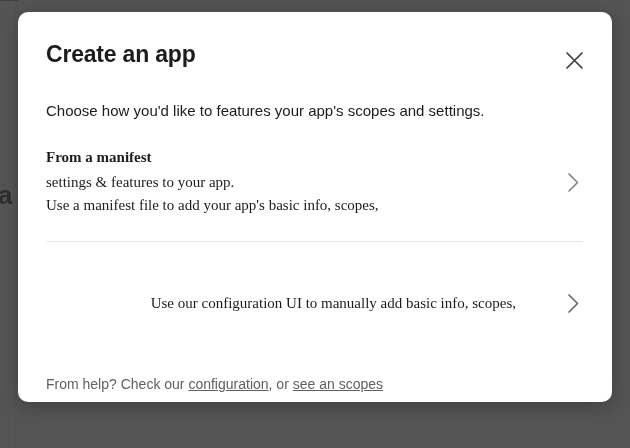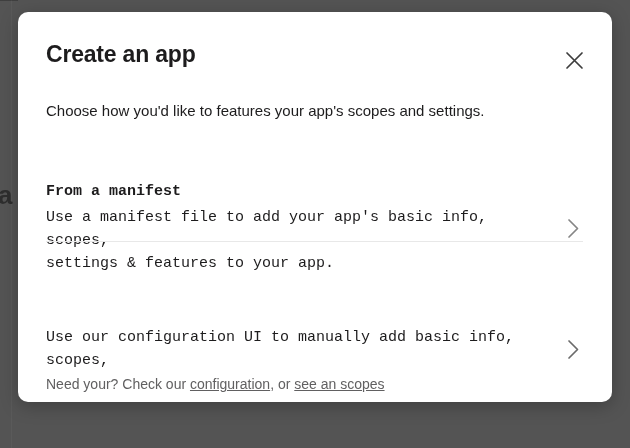--- a/index.html
+++ b/index.html
@@ -112,22 +112,21 @@
     width: 538px;
     box-sizing: border-box;
     cursor: pointer;
     display: flex;
     align-items: center;
     justify-content: space-between;
     background: transparent;
     border: 0;
     padding: 0;
     text-align: left;
-    font-family: Liberation Mono, monospace;
-    margin-top: 46px;
+    font-family: Liberation Serif, serif;
   }
   #option-manifest { top: 132px; height: 76px; }
   #option-scratch  { top: 253px; height: 76px; }
 
   .option-text { flex: 1 1 auto; }
 
   .option-heading {
     font-size: 15px;
     font-weight: 700;
     line-height: 20px;
@@ -200,40 +199,40 @@
         <path d="M2 2 L17 17 M17 2 L2 17" stroke="#3d3d3d" stroke-width="1.7" stroke-linecap="round"></path>
       </svg>
     </span>
   </button>
 
   <p id="dialog-subtitle">Choose how you'd like to features your app's scopes and settings.</p>
 
   <button class="option" id="option-manifest">
     <span class="option-text">
       <span class="option-heading dark" style="display:block;">From a manifest</span>
+      <span class="option-desc" style="display:block;">settings &amp; features to your app.</span>
       <span class="option-desc" style="display:block;">Use a manifest file to add your app's basic info, scopes,</span>
-      <span class="option-desc" style="display:block;">settings &amp; features to your app.</span>
     </span>
     <span class="chevron">
       <svg width="13" height="21" viewBox="0 0 13 21" fill="none" xmlns="http://www.w3.org/2000/svg">
         <path d="M2 2 L10.5 10.5 L2 19" stroke="#868686" stroke-width="1.7" stroke-linecap="round" stroke-linejoin="round"></path>
       </svg>
     </span>
   </button>
 
   <div id="divider"></div>
 
   <button class="option" id="option-scratch">
     <span class="option-text">
-      <span class="option-desc" style="display:block;">Use our configuration UI to manually add basic info, scopes,</span>
+      <span class="option-desc" style="display:block;text-align:right;">Use our configuration UI to manually add basic info, scopes,</span>
     </span>
     <span class="chevron">
       <svg width="13" height="21" viewBox="0 0 13 21" fill="none" xmlns="http://www.w3.org/2000/svg">
         <path d="M2 2 L10.5 10.5 L2 19" stroke="#6b6b6b" stroke-width="1.7" stroke-linecap="round" stroke-linejoin="round"></path>
       </svg>
     </span>
   </button>
 
   <div id="dialog-footer">
-    <span>Need your? Check our </span><a href="#">configuration</a><span>, or </span><a href="#">see an scopes</a>
+    <span>From help? Check our </span><a href="#">configuration</a><span>, or </span><a href="#">see an scopes</a>
   </div>
 
 </div>
 
 </body></html>

